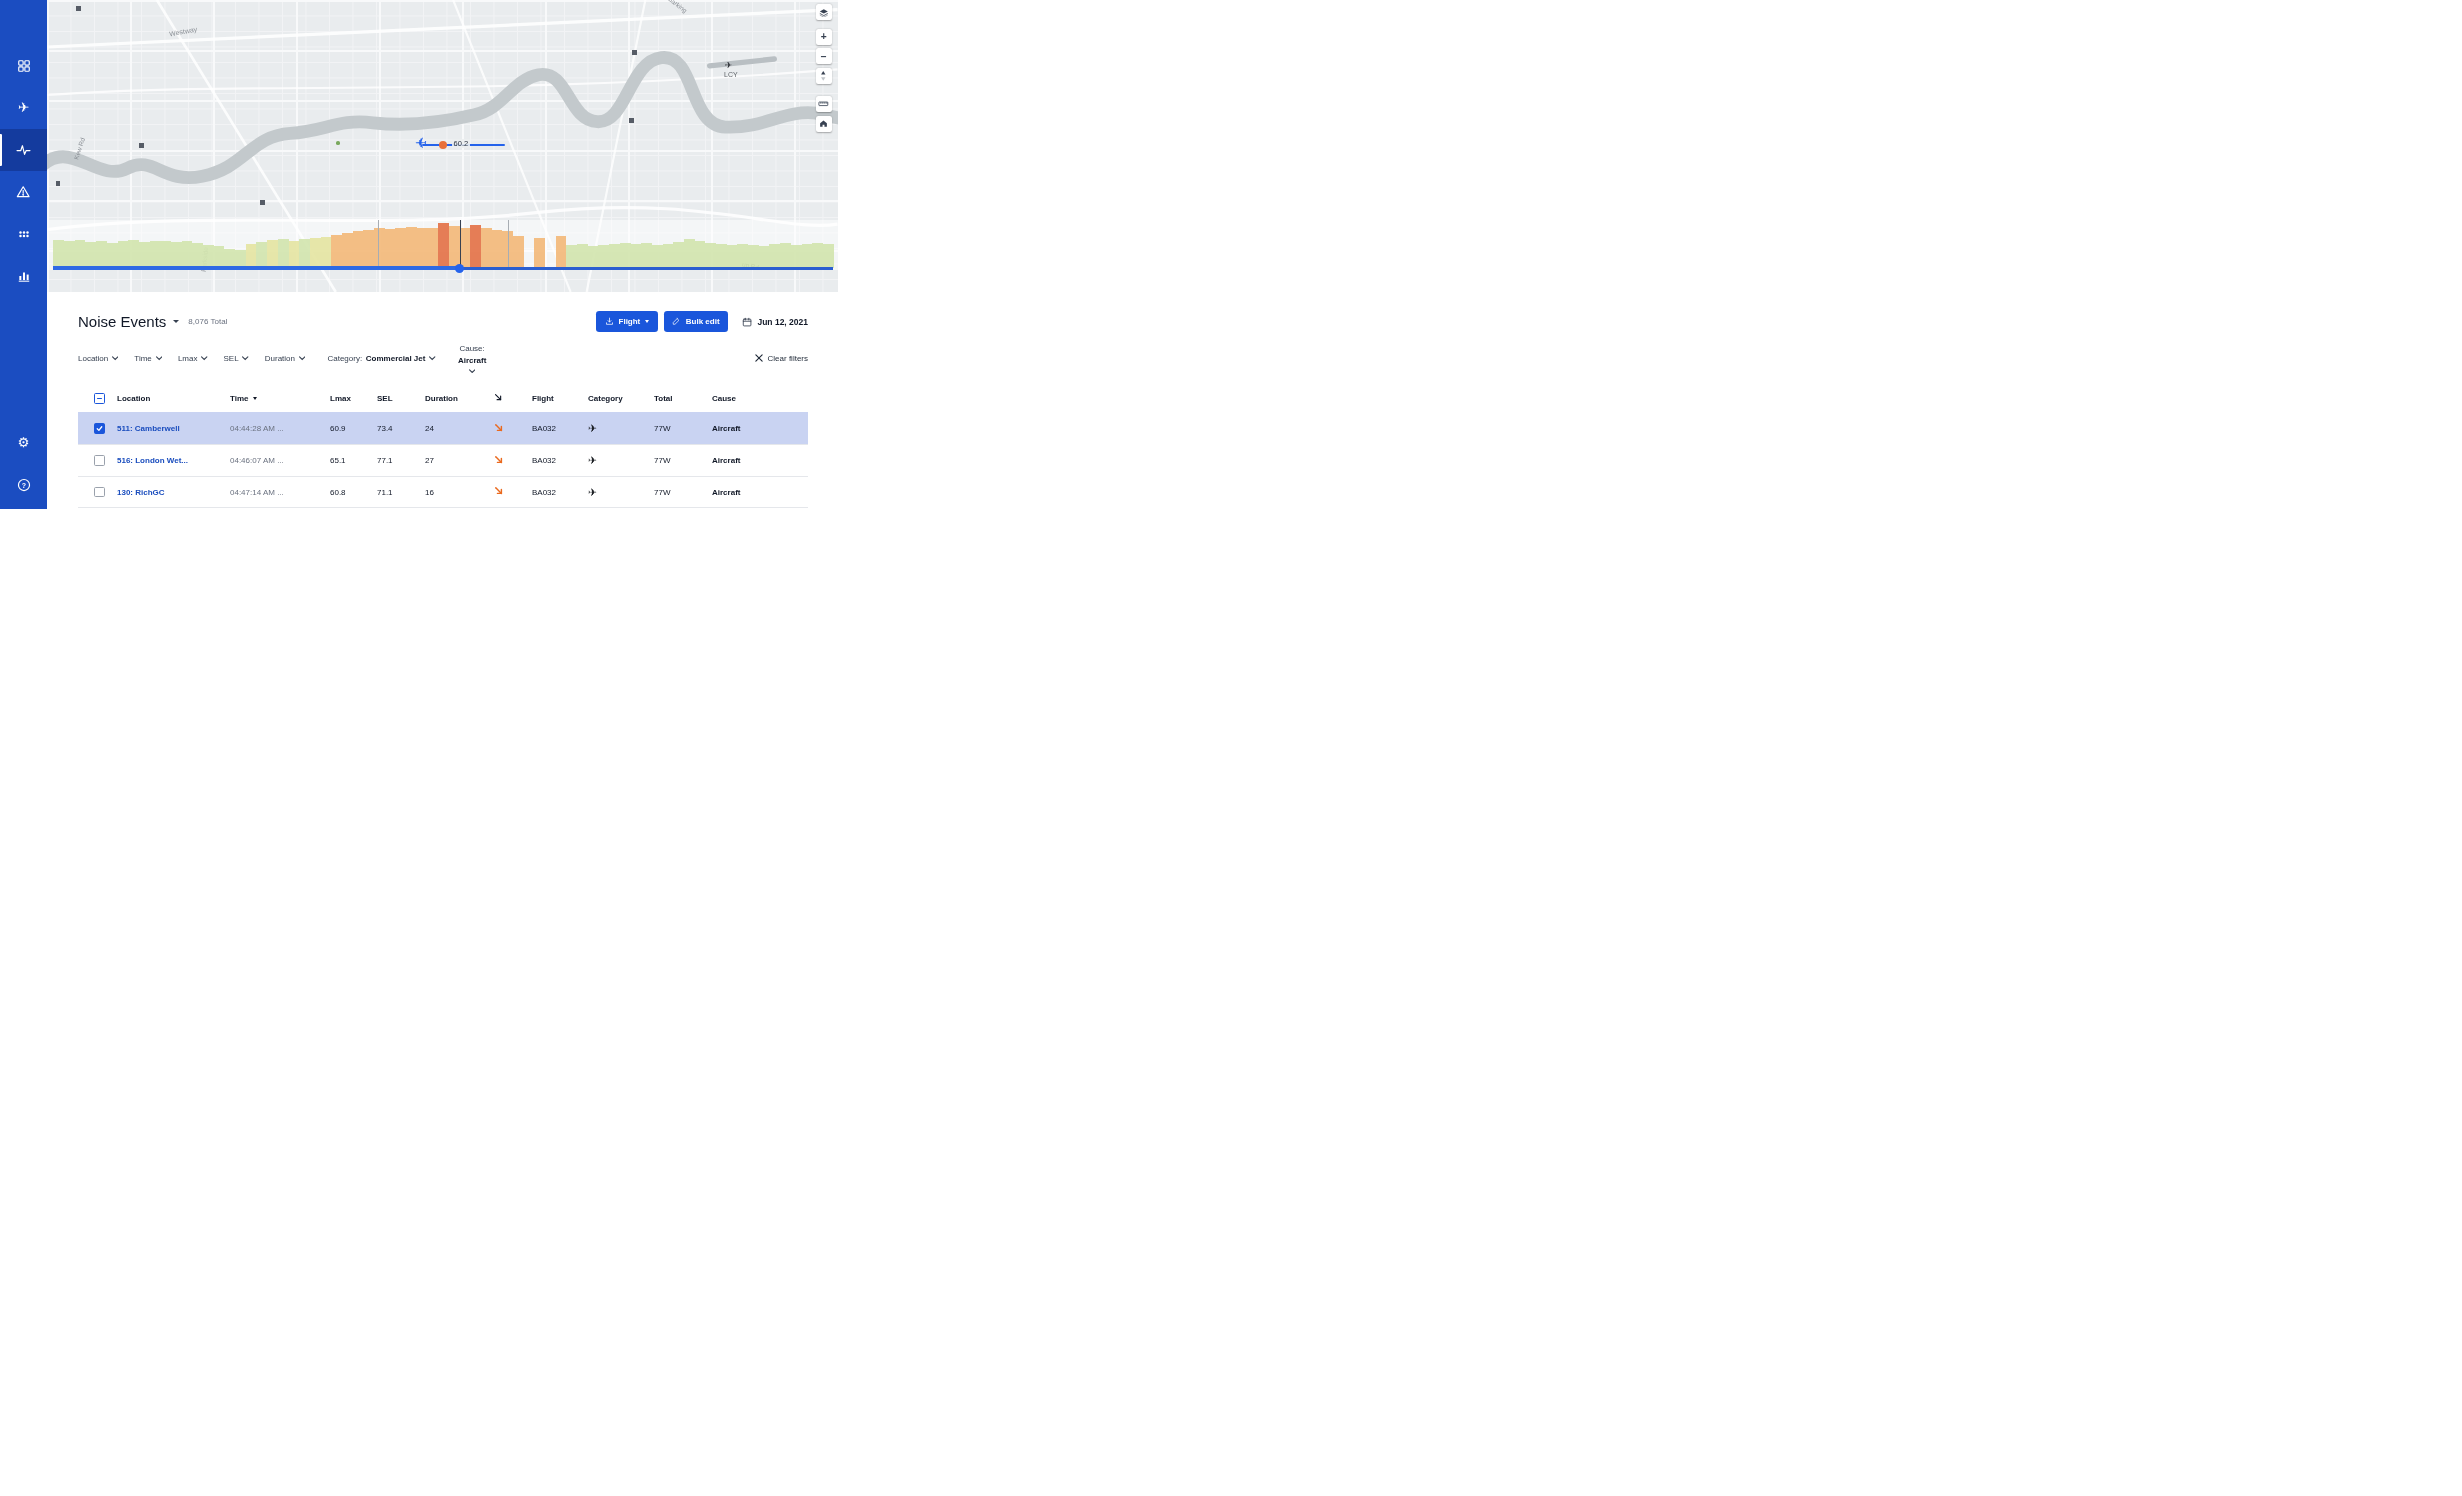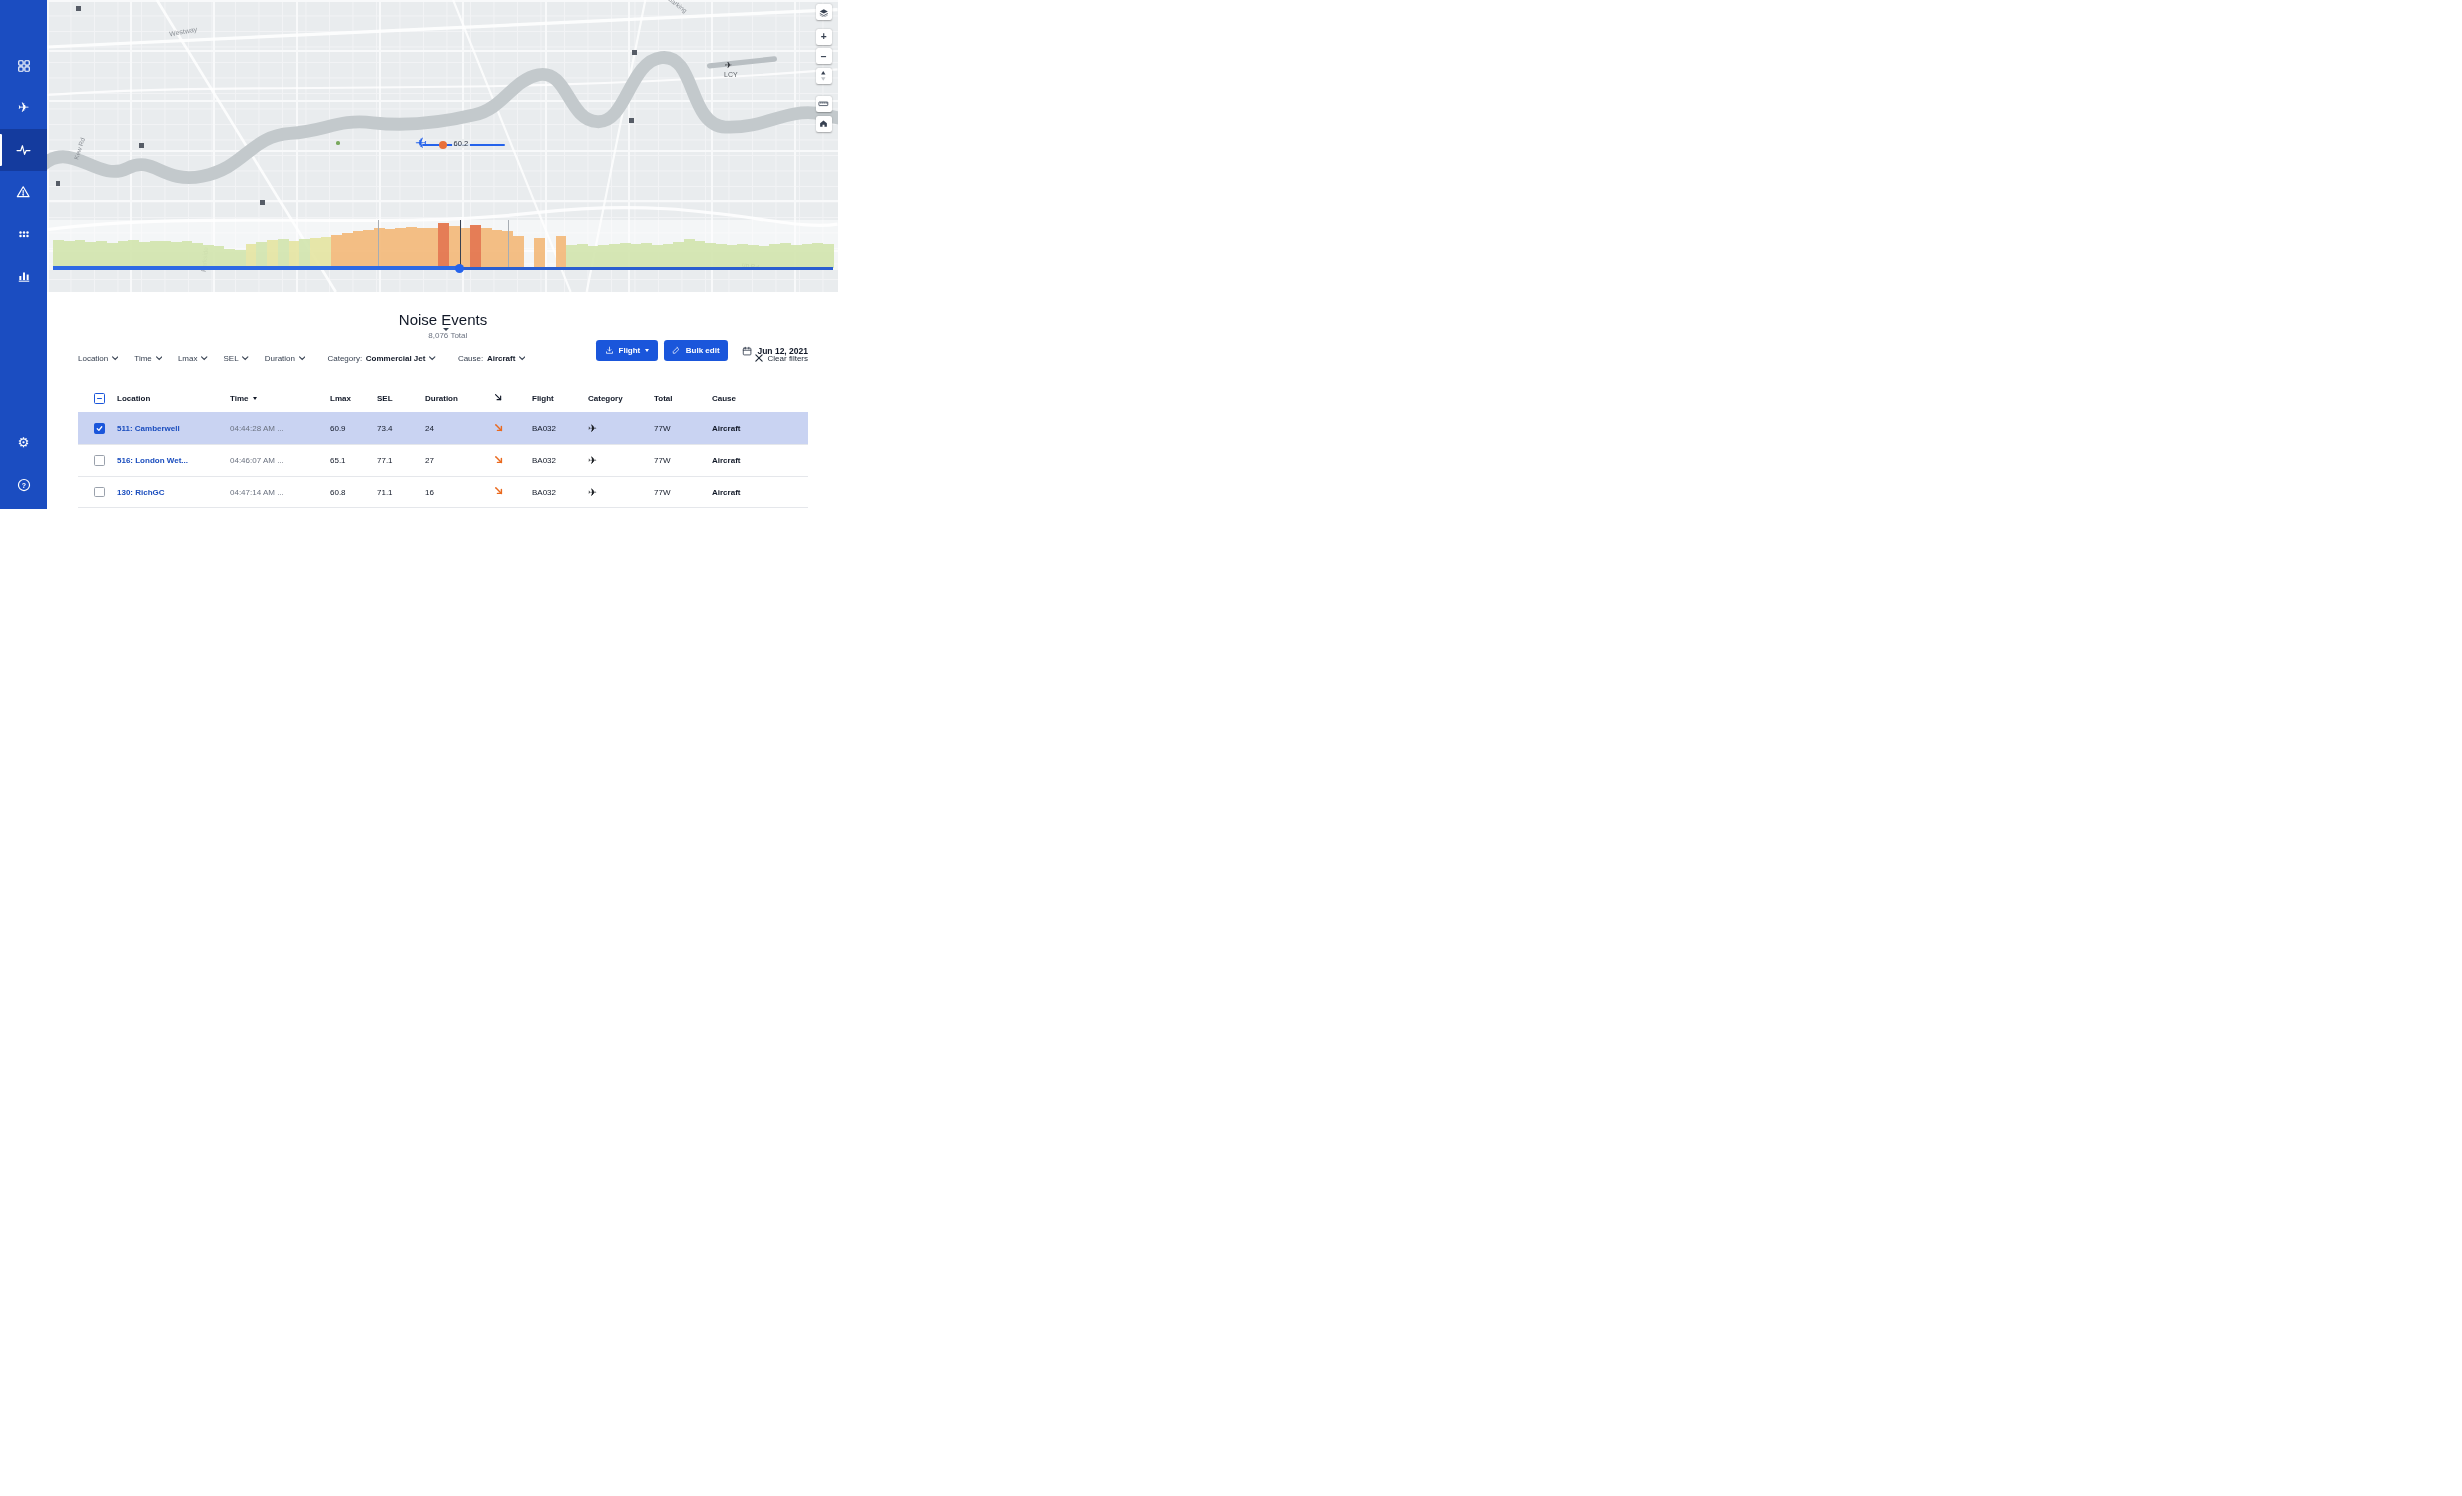--- a/index.html
+++ b/index.html
@@ -54,21 +54,21 @@
   .playerbar { position:absolute; left:0; right:0; bottom:0; height:22.4px; display:flex; align-items:center; padding:0 8.5px; z-index:4;
     background:linear-gradient(90deg, rgba(52,56,62,.85), rgba(125,130,137,.55)); color:#fff; }
   .play-btn { width:0; height:0; border-top:5.3px solid transparent; border-bottom:5.3px solid transparent; border-left:9px solid #fff; cursor:pointer; }
   .stop-btn { width:8px; height:8px; background:#fff; border-radius:1.1px; margin-left:11.8px; cursor:pointer; }
   .player-time { margin-left:10.7px; font-size:8px; letter-spacing:0.2px; }
   .player-right { margin-left:auto; display:flex; align-items:center; gap:7.5px; }
   .speed-btn { width:19px; height:14px; background:#fff; color:#16181d; border-radius:2.1px; display:flex; align-items:center; justify-content:center; font-size:7.5px; font-weight:700; cursor:pointer; }
 
   
   .content { position:absolute; top:292px; left:0; right:0; bottom:0; background:#fff; padding:0 30px 0 31px; }
-  .page-head { margin-top:19px; display:flex; align-items:center; height:21.4px;flex-direction:column; }
+  .page-head { margin-top:19px; display:flex; align-items:center; height:21.4px; }
   .page-title { font-size:15px; color:#111827; font-weight:500; }
   .caret-solid { width:0; height:0; border-left:3.2px solid transparent; border-right:3.2px solid transparent; border-top:3.7px solid #374151; display:inline-block; }
   .title-caret { margin-left:6.4px; cursor:pointer; }
   .total-label { margin-left:9.6px; color:#6b7280; font-size:8px; }
   .head-actions { margin-left:auto; display:flex; align-items:center; gap:6.4px; }
   .btn { background:#1a56db; color:#fff; height:21.4px; border:none; border-radius:3.2px; padding:0 8.5px; font-size:8px; font-weight:600; display:flex; align-items:center; gap:4.8px; cursor:pointer; font-family:inherit; }
   .btn .caret-solid { border-top-color:#fff; border-left-width:2.7px; border-right-width:2.7px; border-top-width:3.2px; }
   .date-picker { margin-left:7.5px; display:flex; align-items:center; gap:5.3px; color:#111827; font-size:8.5px; font-weight:600; cursor:pointer; }
 
   .filters { margin-top:18px; display:flex; align-items:center; gap:16px; font-size:8px; color:#374151; height:16px; }
@@ -373,21 +373,21 @@
               <path d="M1 1.5l5 5 5-5"></path>
             </svg>
         </div>
         <div class="filter" style="margin-left:6.4px;">
           <span>Category:</span>
           <b>Commercial Jet</b>
           <svg width="6.4" height="4.3" viewBox="0 0 12 8" fill="none" stroke="#374151" stroke-width="2" stroke-linecap="round">
               <path d="M1 1.5l5 5 5-5"></path>
             </svg>
         </div>
-        <div class="filter" style="margin-left:6.4px;">
+        <div class="filter" style="margin-left:6.4px;flex-direction:column;">
           <span>Cause:</span>
           <b>Aircraft</b>
           <svg width="6.4" height="4.3" viewBox="0 0 12 8" fill="none" stroke="#374151" stroke-width="2" stroke-linecap="round">
               <path d="M1 1.5l5 5 5-5"></path>
             </svg>
         </div>
         <div class="clear-filters">
           <svg width="8" height="8" viewBox="0 0 14 14" stroke="#1f2937" stroke-width="2" stroke-linecap="round">
               <line x1="1.5" y1="1.5" x2="12.5" y2="12.5"></line>
               <line x1="12.5" y1="1.5" x2="1.5" y2="12.5"></line>

